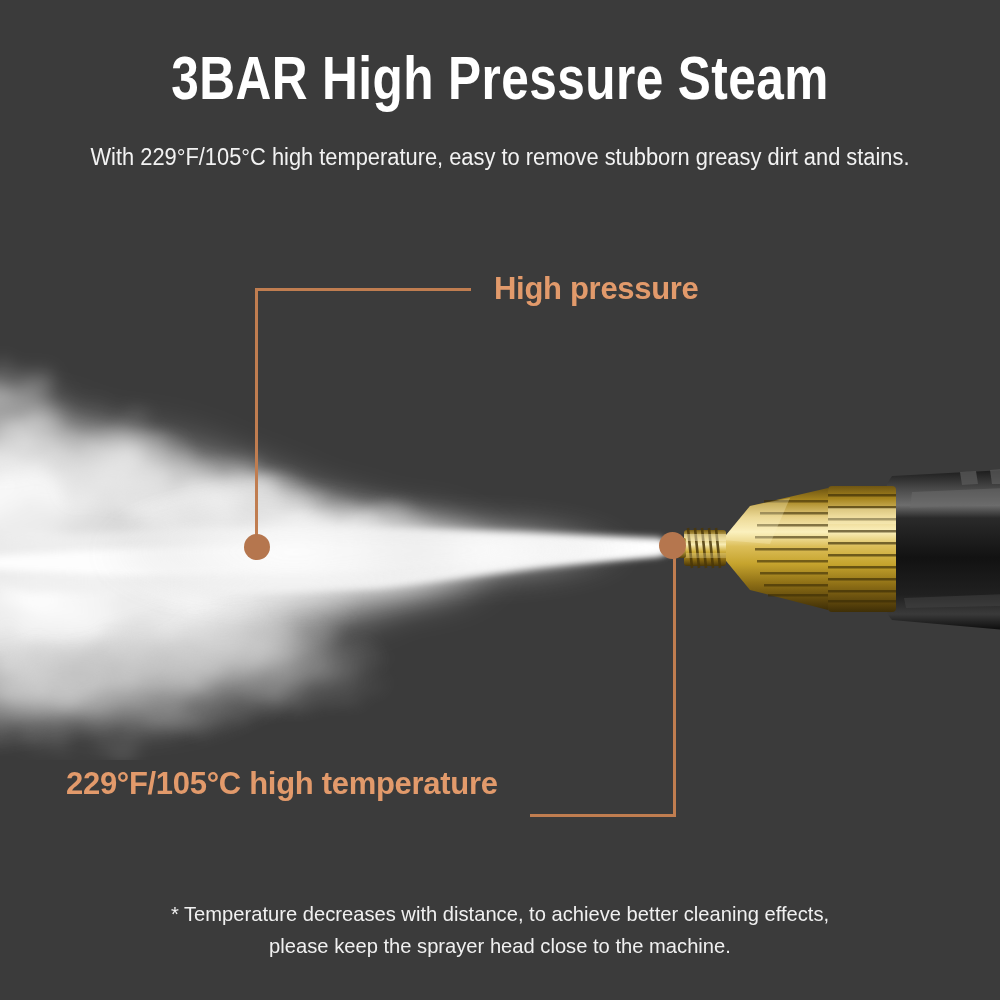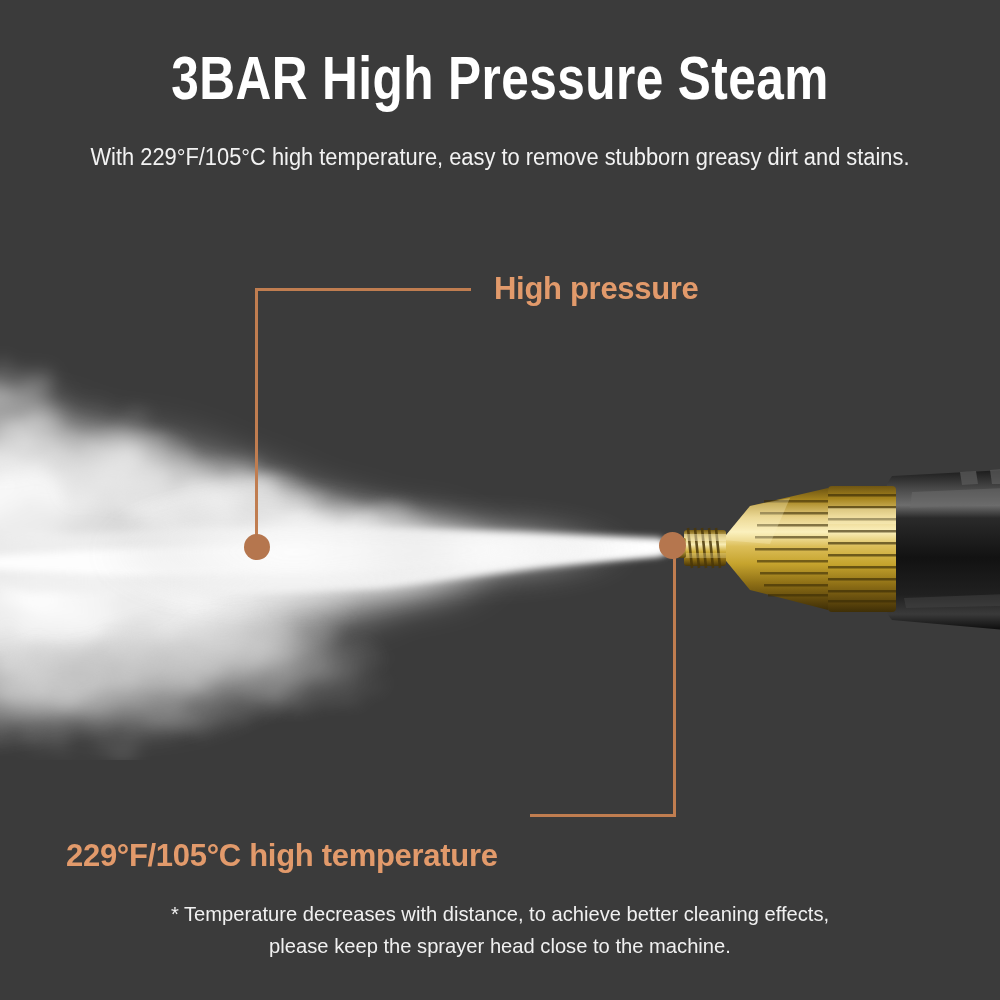--- a/index.html
+++ b/index.html
@@ -54,21 +54,21 @@
     color:#e29a6b;
     font-weight:bold;
     white-space:nowrap;
     letter-spacing:-0.3px;
   }
   #label-high-pressure{
     left:494px;top:271px;
     font-size:31px;line-height:36px;
   }
   #label-temperature{
-    left:66px;top:838px;
+    left:66px;top:766px;
     font-size:31px;line-height:36px;
   }
 
   
   .leader{position:absolute;background:#c07d50;}
   #leader-top-vert{left:255px;top:289px;width:3px;height:258px;}
   #leader-top-horz{left:255px;top:288px;width:216px;height:3px;}
   #leader-bot-vert{left:673px;top:546px;width:3px;height:270px;}
   #leader-bot-horz{left:530px;top:814px;width:146px;height:3px;}
 

